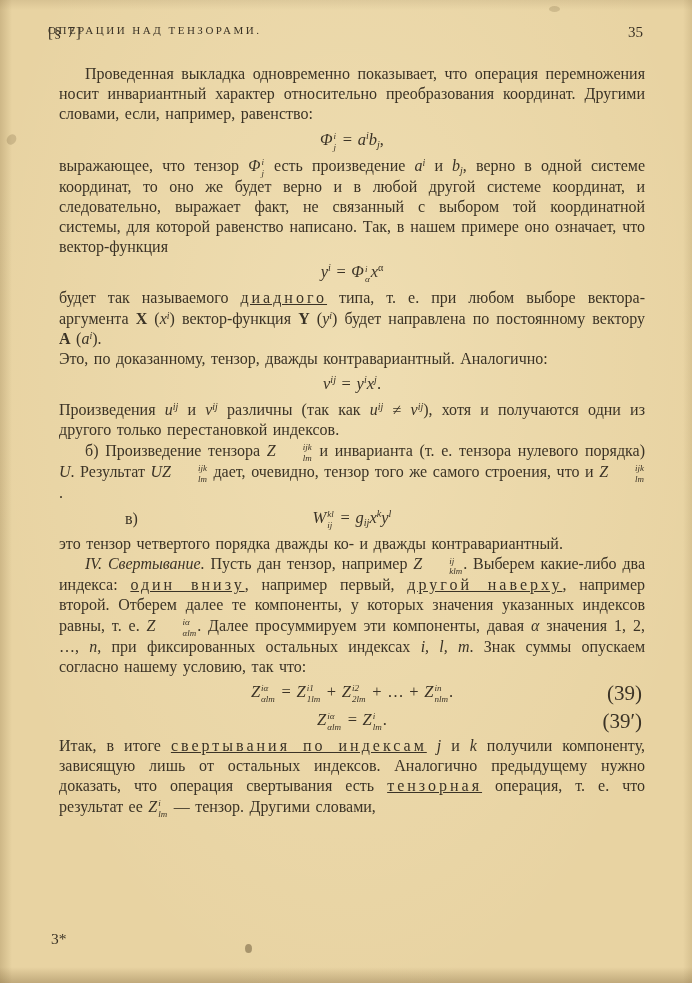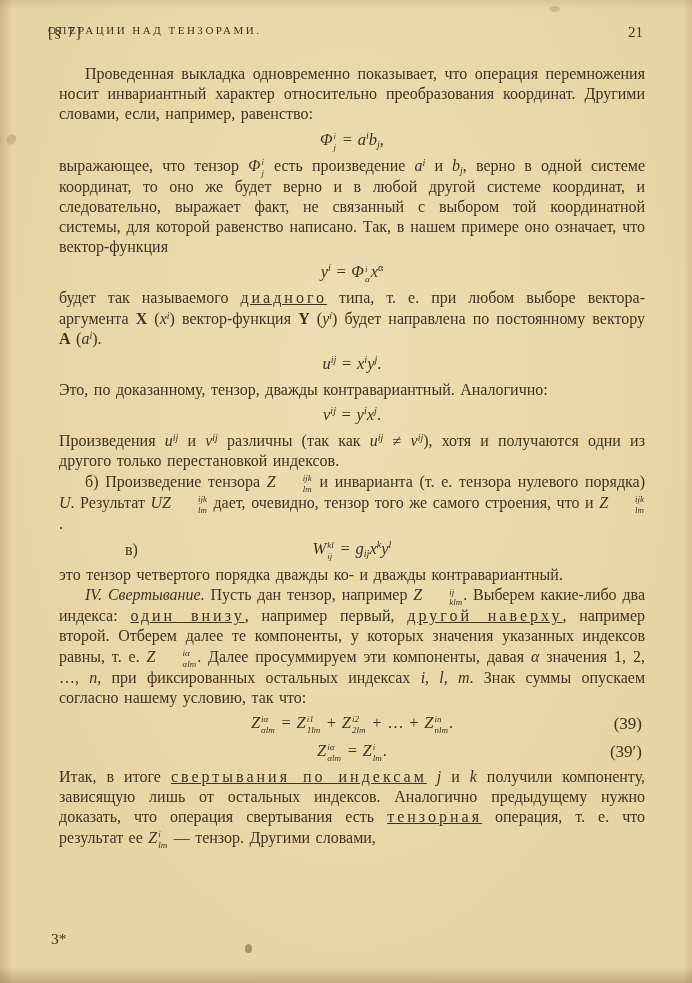--- a/index.html
+++ b/index.html
@@ -37,39 +37,39 @@
   sub{font-size:0.62em;vertical-align:-0.28em;line-height:0;}
   
   .ss{display:inline-flex;flex-direction:column;align-items:flex-start;
       vertical-align:middle;font-size:0.56em;line-height:1;font-style:italic;
       margin:0 1px 0 1px;transform:translateY(0.5px);}
   .ss .u{display:block;}
   .ss .d{display:block;margin-top:1.5px;}
   
   .eq{position:relative;text-align:center;margin:3px 0 4px;font-size:16.5px;line-height:24px;}
   .eq .ss{font-size:0.55em;}
-  .eq-n{position:absolute;right:3px;top:1px;font-size:17px;font-style:normal;}
+  .eq-n{position:absolute;right:3px;top:1px;font-size:21px;font-style:normal;}
   .eq-l{position:absolute;left:66px;top:1px;font-size:16px;}
   
   .sig{position:absolute;left:51px;top:930px;font-size:15.5px;}
   
   .spot{position:absolute;border-radius:50%;}
   .spot.s1{left:245px;top:944px;width:7px;height:9px;background:rgba(88,72,42,0.45);}
   .spot.s2{left:549px;top:6px;width:11px;height:6px;background:rgba(110,90,55,0.22);}
   .spot.s3{left:7px;top:134px;width:9px;height:11px;background:rgba(120,100,65,0.25);transform:rotate(35deg);}
 </style>
 </head>
 <body>
 
 <div class="page">
 
   <header class="hdr">
     <span class="hdr-l">[§ 7]</span>
     <span class="hdr-c">ОПЕРАЦИИ НАД ТЕНЗОРАМИ.</span>
-    <span class="hdr-r">21</span>
+    <span class="hdr-r">35</span>
   </header>
 
   <main class="txt">
 
     <p class="para ind">Проведенная выкладка одновременно показывает, что операция перемножения носит инвариантный характер относительно преобразования координат. Другими словами, если, например, равенство:</p>
 
     <div class="eq">
       <span class="eq-c"><i>Φ</i><span class="ss">
             <span class="u">i</span>
             <span class="d">j</span>
@@ -84,23 +84,20 @@
     <div class="eq">
       <span class="eq-c"><i>y</i><sup><i>i</i></sup> = <i>Φ</i><span class="ss">
             <span class="u">i</span>
             <span class="d">α</span>
           </span><i>x</i><sup>α</sup></span>
     </div>
 
     <p class="para">будет так называемого <span class="sp">диадного</span> типа, т. е. при любом выборе вектора-аргумента <b>X</b> (<i>x</i><sup><i>i</i></sup>) вектор-функция <b>Y</b> (<i>y</i><sup><i>i</i></sup>) будет направлена по постоянному вектору <b>A</b> (<i>a</i><sup><i>i</i></sup>).</p>
 
 
-    <div class="eq">
-      <span class="eq-c"><i>u</i><sup><i>ij</i></sup> = <i>x</i><sup><i>i</i></sup><i>y</i><sup><i>j</i></sup>.</span>
-    </div>
 
     <p class="para">Это, по доказанному, тензор, дважды контравариантный. Аналогично:</p>
 
     <div class="eq">
       <span class="eq-c"><i>v</i><sup><i>ij</i></sup> = <i>y</i><sup><i>i</i></sup><i>x</i><sup><i>j</i></sup>.</span>
     </div>
 
     <p class="para">Произведения <i>u</i><sup><i>ij</i></sup> и <i>v</i><sup><i>ij</i></sup> различны (так как <i>u</i><sup><i>ij</i></sup> ≠ <i>v</i><sup><i>ij</i></sup>), хотя и получаются одни из другого только перестановкой индексов.</p>
 
     <p class="para ind">б) Произведение тензора <i>Z</i><span class="ss">

